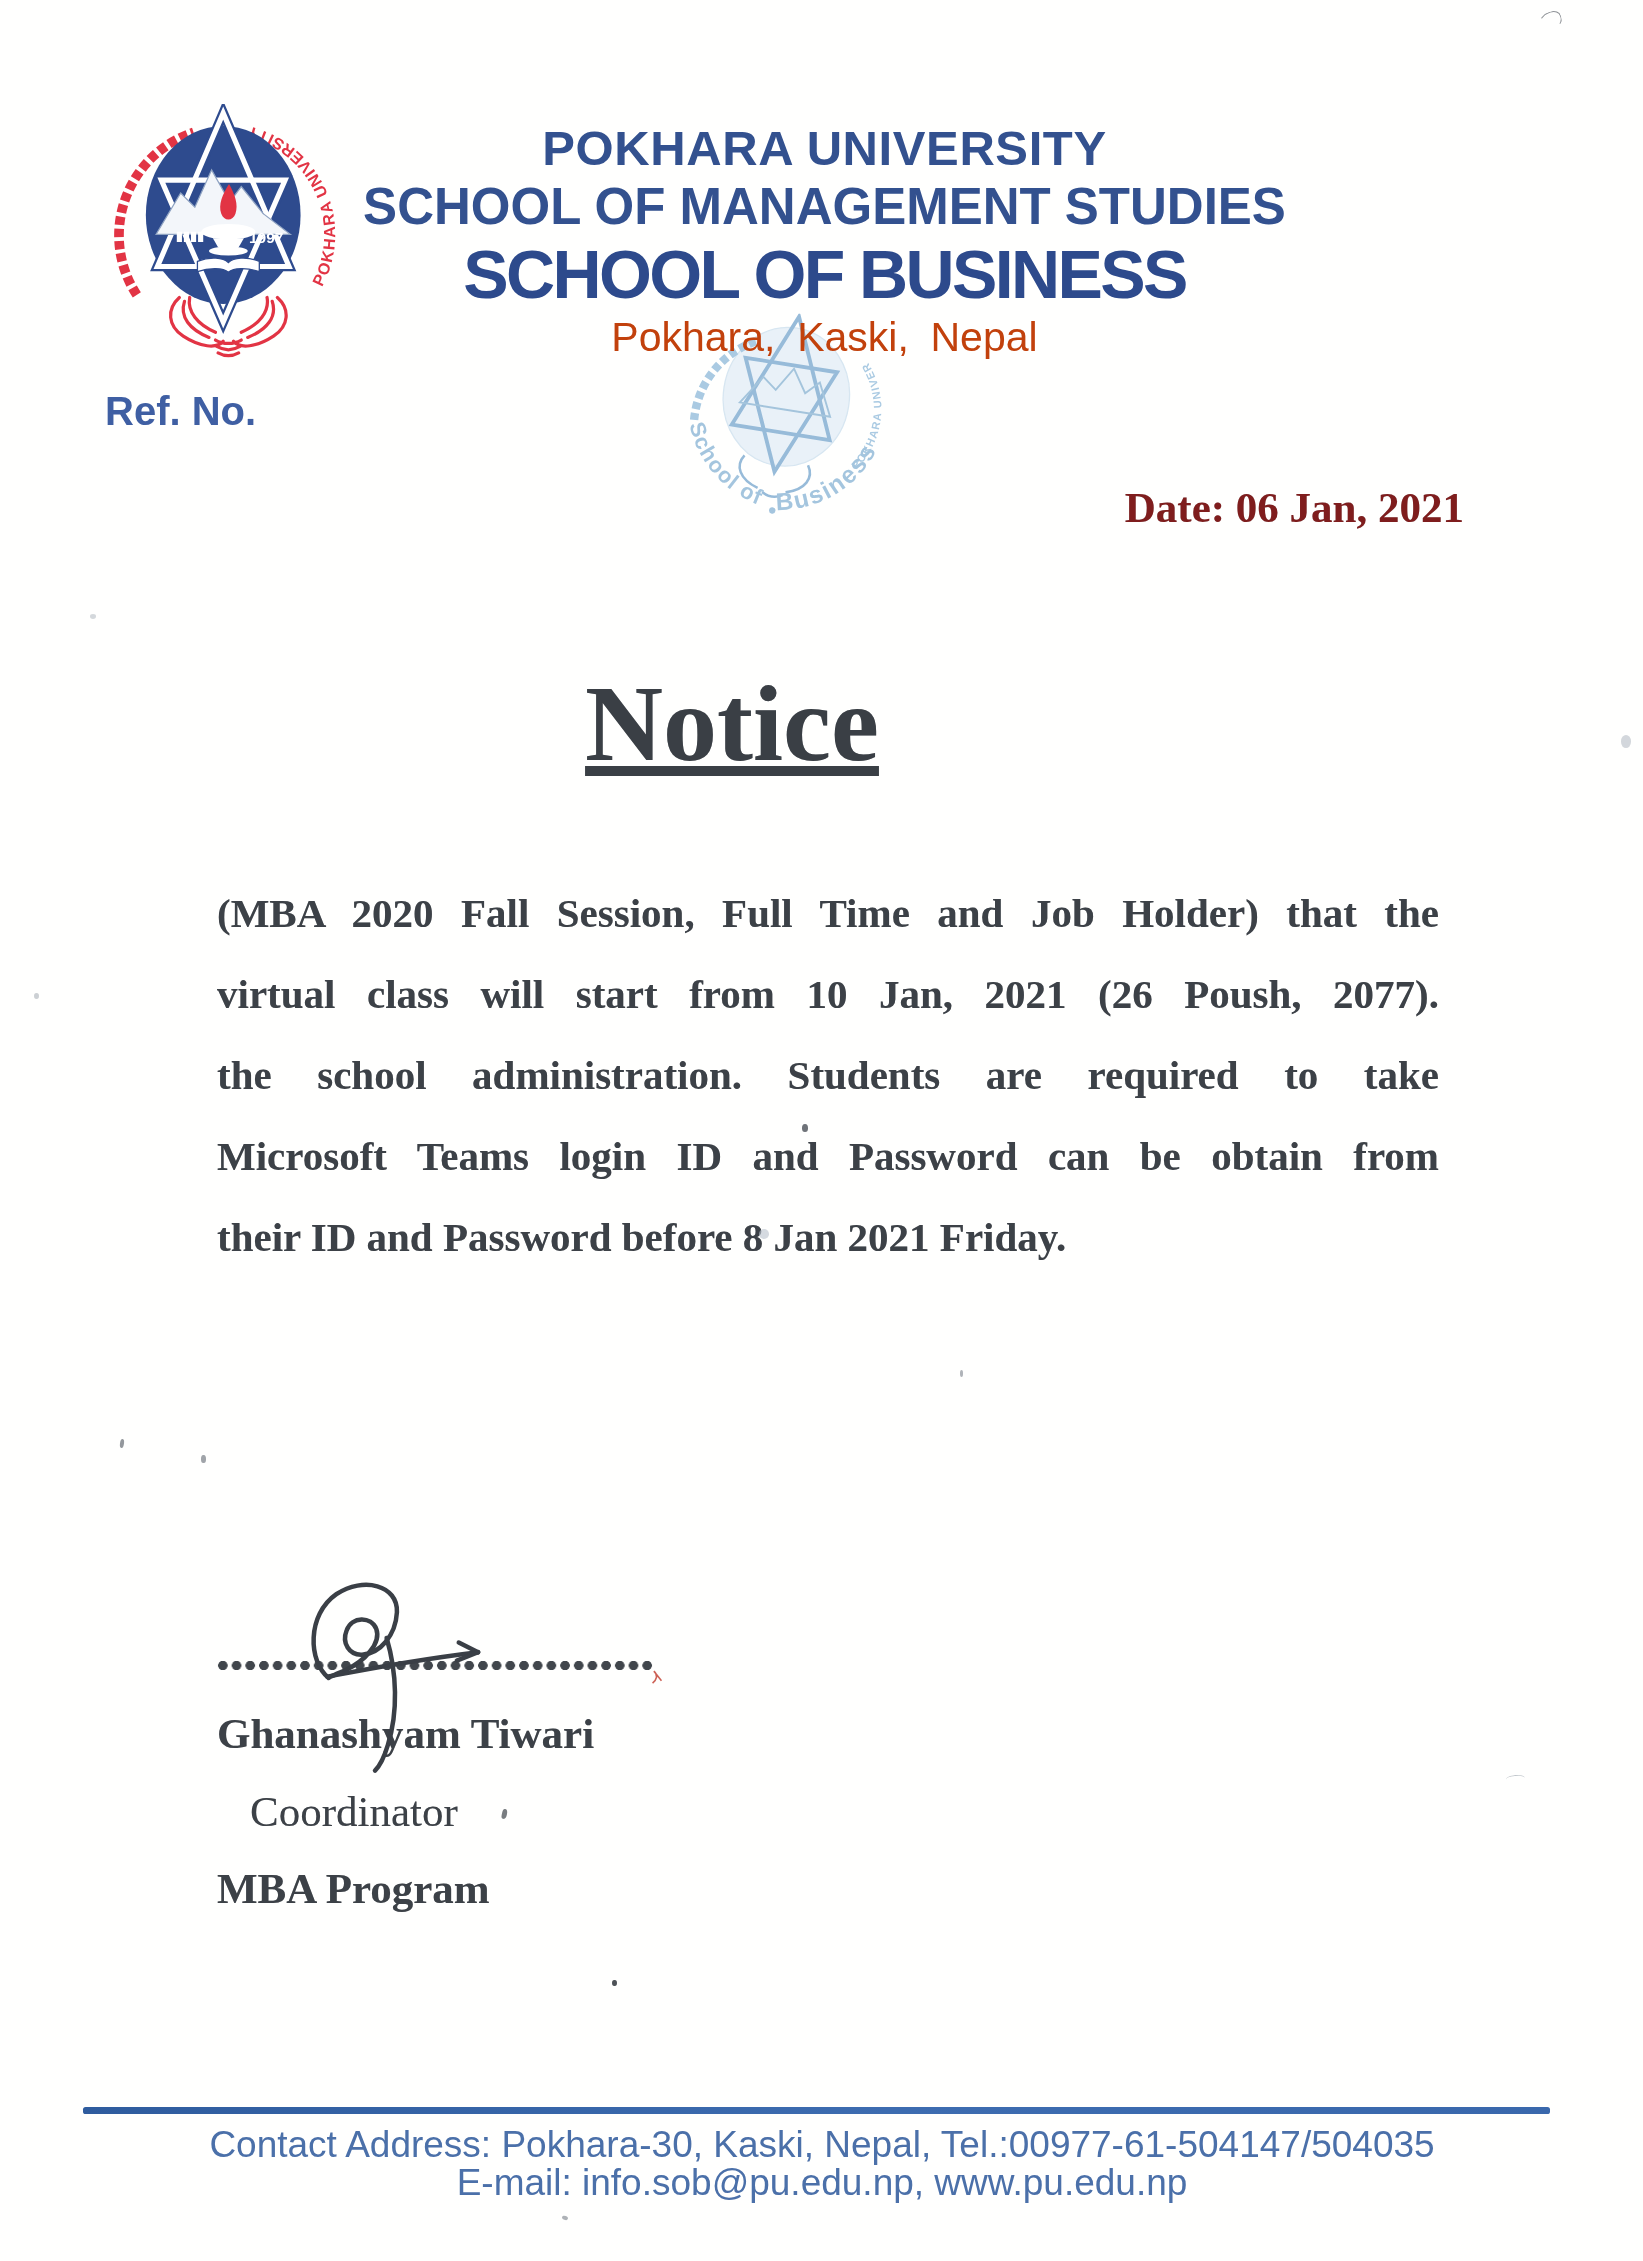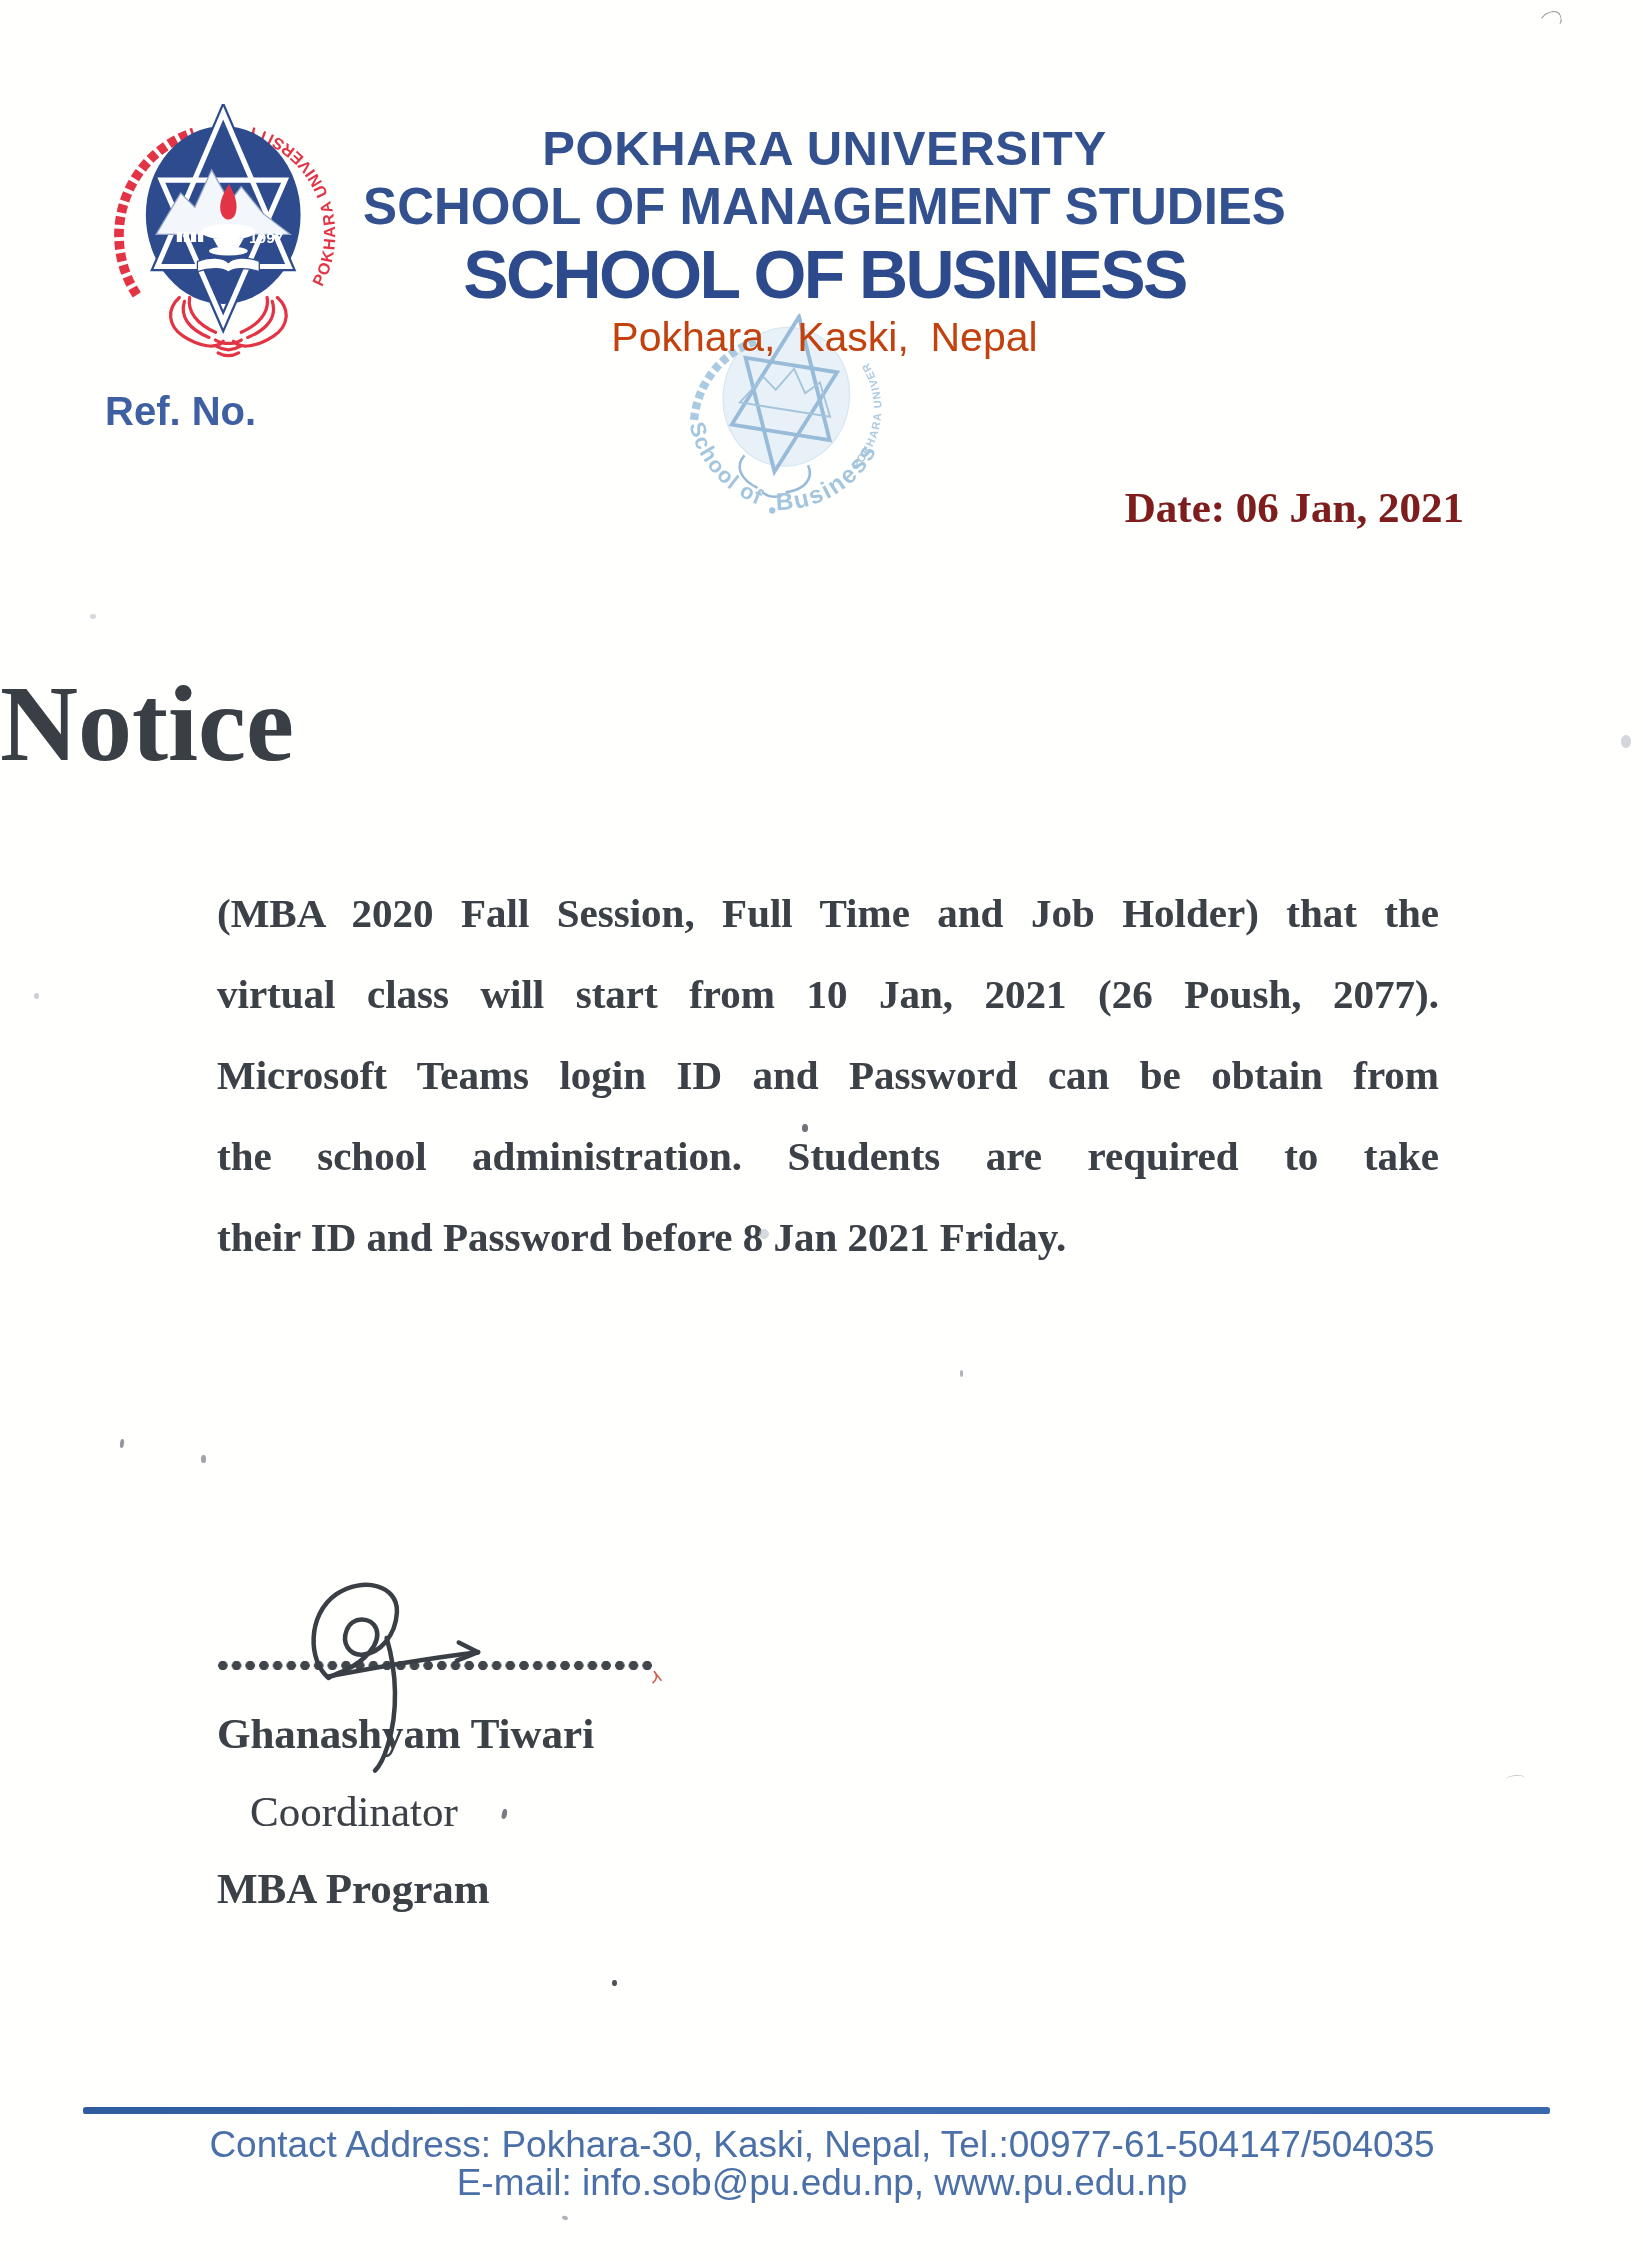--- a/index.html
+++ b/index.html
@@ -18,23 +18,23 @@
   .ref{position:absolute;left:105px;top:389px;font-size:40px;font-weight:700;color:#3f5fa3;
        font-family:"Liberation Sans","DejaVu Sans",sans-serif;z-index:2;}
 
   .stamp{position:absolute;left:667px;top:313px;width:238px;height:213px;z-index:1;
          transform:rotate(9deg);opacity:.92;}
 
   .date{position:absolute;right:180px;top:483px;font-size:43px;font-weight:700;color:#7f1d1d;
         text-shadow:0 0 0.6px rgba(66,71,76,.35);z-index:2;}
 
   
-  .title{position:absolute;left:0;top:670px;width:1464px;margin:0;
+  .title{position:absolute;left:0;top:670px;width:1464px;margin:0;text-align:center;
          font-size:108px;font-weight:700;color:#3a3f45;line-height:1;
-         text-shadow:0 0 0.6px rgba(58,63,69,.4);}
+         text-shadow:0 0 0.6px rgba(58,63,69,.4);text-decoration:underline;}
   .bodytext{position:absolute;left:217px;top:873px;width:1222px;font-size:41px;font-weight:700;
             color:#3c4147;line-height:81px;text-shadow:0 0 0.6px rgba(60,65,71,.35);}
   .jl{text-align:justify;text-align-last:justify;}
   .ll{text-align:left;}
 
   
   .sig{position:absolute;left:290px;top:1576px;width:219px;height:200px;z-index:2;}
   .dots{position:absolute;left:216px;top:1660px;width:437px;height:11px;z-index:1;
         background-image:radial-gradient(circle,#41464c 4.4px,rgba(65,70,76,0) 5px);
         background-size:13.7px 11px;background-position:0 50%;background-repeat:repeat-x;}
@@ -144,22 +144,22 @@
     <circle cx="186" cy="308" r="5" fill="#9dc1dc"></circle>
   </svg>
 
   <div class="date">Date: 06 Jan, 2021</div>
 
   <h1 class="title">Notice</h1>
 
   <div class="bodytext">
     <div class="jl">(MBA 2020 Fall Session, Full Time and Job Holder) that the</div>
     <div class="jl">virtual class will start from 10 Jan, 2021 (26 Poush, 2077).</div>
+    <div class="jl">the school administration. Students are required to take</div>
     <div class="jl">Microsoft Teams login ID and Password can be obtain from</div>
-    <div class="jl">the school administration. Students are required to take</div>
     <div class="ll">their ID and Password before 8 Jan 2021 Friday.</div>
   </div>
 
   <svg class="sig" viewBox="0 0 340 310">
     <g stroke="#3a3f46" stroke-width="7" fill="none" stroke-linecap="round" stroke-linejoin="round">
       <path d="M60,158 C28,132 26,60 72,28 C114,0 168,14 166,56 C164,92 140,120 112,122 C92,123 80,104 88,84 C96,62 126,62 134,82 C142,104 116,132 86,146 C70,153 58,158 60,158"></path>
       <path d="M58,156 C130,142 210,128 292,118"></path>
       <path d="M292,118 L262,103"></path>
       <path d="M292,118 L259,131"></path>
       <path d="M150,96 C166,150 168,210 152,262 C146,282 138,296 132,302"></path>

